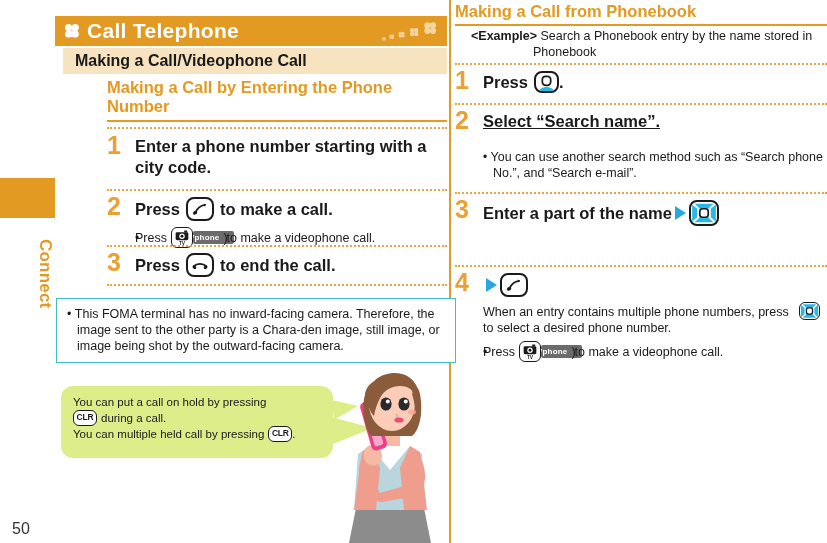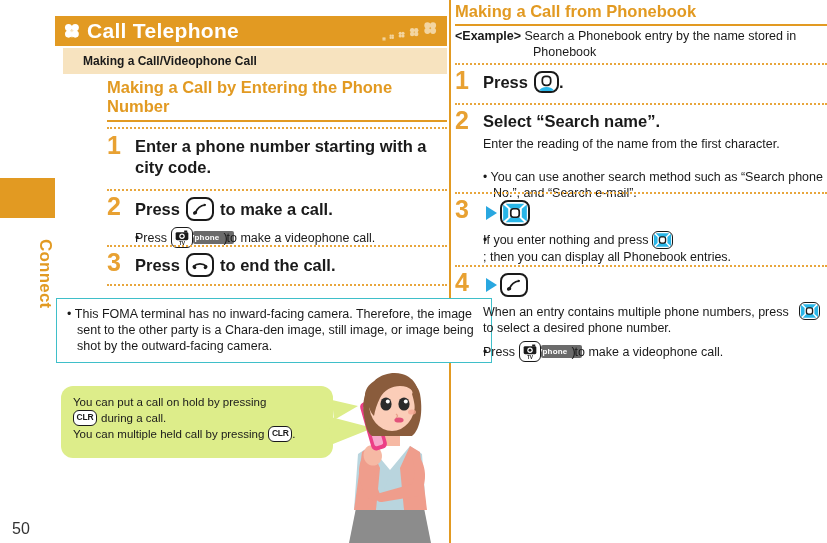--- a/index.html
+++ b/index.html
@@ -35,21 +35,21 @@
   .chapter-title{
     color:#ffffff;font-size:21px;font-weight:bold;letter-spacing:.3px;margin-left:32px;
   }
   .clover-left{position:absolute;left:8px;top:6px;width:18px;height:18px;}
   .clover-deco{position:absolute;right:6px;top:2px;width:62px;height:26px;}
 
   .subhead{
     position:absolute;left:8px;top:32px;width:384px;height:26px;background:#f7e3bf;
     display:flex;align-items:center;
   }
-  .subhead-text{font-size:12px;font-weight:bold;color:#1a1a1a;margin-left:20px;letter-spacing:0;}
+  .subhead-text{font-size:16px;font-weight:bold;color:#1a1a1a;margin-left:12px;letter-spacing:0;}
 
   .sect-title{
     position:absolute;left:52px;top:62px;width:340px;
     color:#e29a22;font-size:16.5px;font-weight:bold;line-height:19px;
   }
   .sect-rule{position:absolute;left:52px;top:104px;width:340px;height:2px;background:#e29a22;}
 
   
   .dots{position:absolute;height:0;border-top:2px dotted #e8a63c;}
 
@@ -93,40 +93,40 @@
     line-height:9px;letter-spacing:.2px;
   }
   .arrowr{
     display:inline-block;vertical-align:middle;width:0;height:0;
     border-left:11px solid #29a7e0;border-top:7px solid transparent;border-bottom:7px solid transparent;
     margin:0 3px;
   }
 
   
   .notebox{
-    position:absolute;left:1px;top:282px;width:436px;
+    position:absolute;left:1px;top:282px;width:400px;
     border:1.5px solid #3fbfc9;background:#ffffff;box-sizing:border-box;
     padding:7px 10px 8px 10px;
   }
   .notebox p{margin:0;font-size:12.5px;line-height:16px;color:#1a1a1a;padding-left:10px;text-indent:-10px;}
 
   
   .bubble{
     position:absolute;left:6px;top:370px;width:272px;height:72px;
     background:#dded8a;border-radius:12px;box-sizing:border-box;
     padding:8px 12px;
   }
   .bubble p{margin:0;font-size:11.5px;line-height:16px;color:#1a1a1a;}
   .bubble-tail{position:absolute;left:272px;top:398px;width:50px;height:34px;}
 
   
   .r-title{position:absolute;left:0;top:2px;width:372px;color:#e29a22;font-size:16.5px;font-weight:bold;}
   .r-rule{position:absolute;left:0;top:24px;width:372px;height:2px;background:#e29a22;}
   .example{position:absolute;left:0;top:28px;width:372px;font-size:12.5px;line-height:16px;color:#1a1a1a;}
-  .example .lbl{font-weight:bold;}
+  .example .lbl{font-weight:bold;margin-left:16px;}
   .example .ind{display:block;padding-left:78px;}
 
   
   .illus{position:absolute;left:332px;top:362px;width:116px;height:181px;}
 </style>
 </head>
 <body>
 
 <div class="page">
 
@@ -371,59 +371,44 @@
           <span>.</span>
         </div>
       </div>
     </div>
 
     <div class="dots" style="left:0px;top:103px;width:372px;"></div>
 
     <div class="step" style="left:0px;top:111px;width:372px;">
       <span class="step-num">2</span>
       <div class="step-body">
-        <div class="step-head" style="display:block;">Select “Search name”.</div>
-        <div class="step-sub">Enter the reading of the name from the first character.</div>
+        <div class="step-head" style="display:block;text-decoration:underline;">Select “Search name”.</div>
         <div class="bullet" style="margin-top:17px;">
           <span class="dot">•&nbsp;</span><span>You can use another search method such as “Search phone No.”, and “Search e-mail”.</span>
         </div>
       </div>
     </div>
 
     <div class="dots" style="left:0px;top:192px;width:372px;"></div>
 
     <div class="step" style="left:0px;top:200px;width:372px;">
       <span class="step-num">3</span>
       <div class="step-body">
         <div class="step-head">
+          <span class="txt">Enter a part of the name</span>
           <span class="arrowr"></span>
           <span class="key nav">
             <svg viewBox="0 0 30 26">
               <path d="M4 2 L26 2 L20 8 L10 8 Z" fill="#29b6e8"></path>
               <path d="M4 24 L26 24 L20 18 L10 18 Z" fill="#29b6e8"></path>
               <path d="M1 3 L1 23 L7 18 L7 8 Z" fill="#29b6e8"></path>
               <path d="M29 3 L29 23 L23 18 L23 8 Z" fill="#29b6e8"></path>
               <rect x="10" y="8" width="10" height="10" rx="3.2" fill="none" stroke="#1a1a1a" stroke-width="2"></rect>
             </svg>
           </span>
-        </div>
-        <div class="bullet inline-row" style="margin-top:5px;">
-          <span class="dot">•&nbsp;</span>
-          <span>If you enter nothing and press</span>
-          <span style="width:4px;display:inline-block"></span>
-          <span class="key nav sm">
-            <svg viewBox="0 0 30 26">
-              <path d="M4 2 L26 2 L20 8 L10 8 Z" fill="#29b6e8"></path>
-              <path d="M4 24 L26 24 L20 18 L10 18 Z" fill="#29b6e8"></path>
-              <path d="M1 3 L1 23 L7 18 L7 8 Z" fill="#29b6e8"></path>
-              <path d="M29 3 L29 23 L23 18 L23 8 Z" fill="#29b6e8"></path>
-              <rect x="10" y="8" width="10" height="10" rx="3.2" fill="none" stroke="#1a1a1a" stroke-width="2.2"></rect>
-            </svg>
-          </span>
-          <span>; then you can display all Phonebook entries.</span>
         </div>
       </div>
     </div>
 
     <div class="dots" style="left:0px;top:265px;width:372px;"></div>
 
     <div class="step" style="left:0px;top:273px;width:372px;">
       <span class="step-num">4</span>
       <div class="step-body">
         <div class="step-head">

